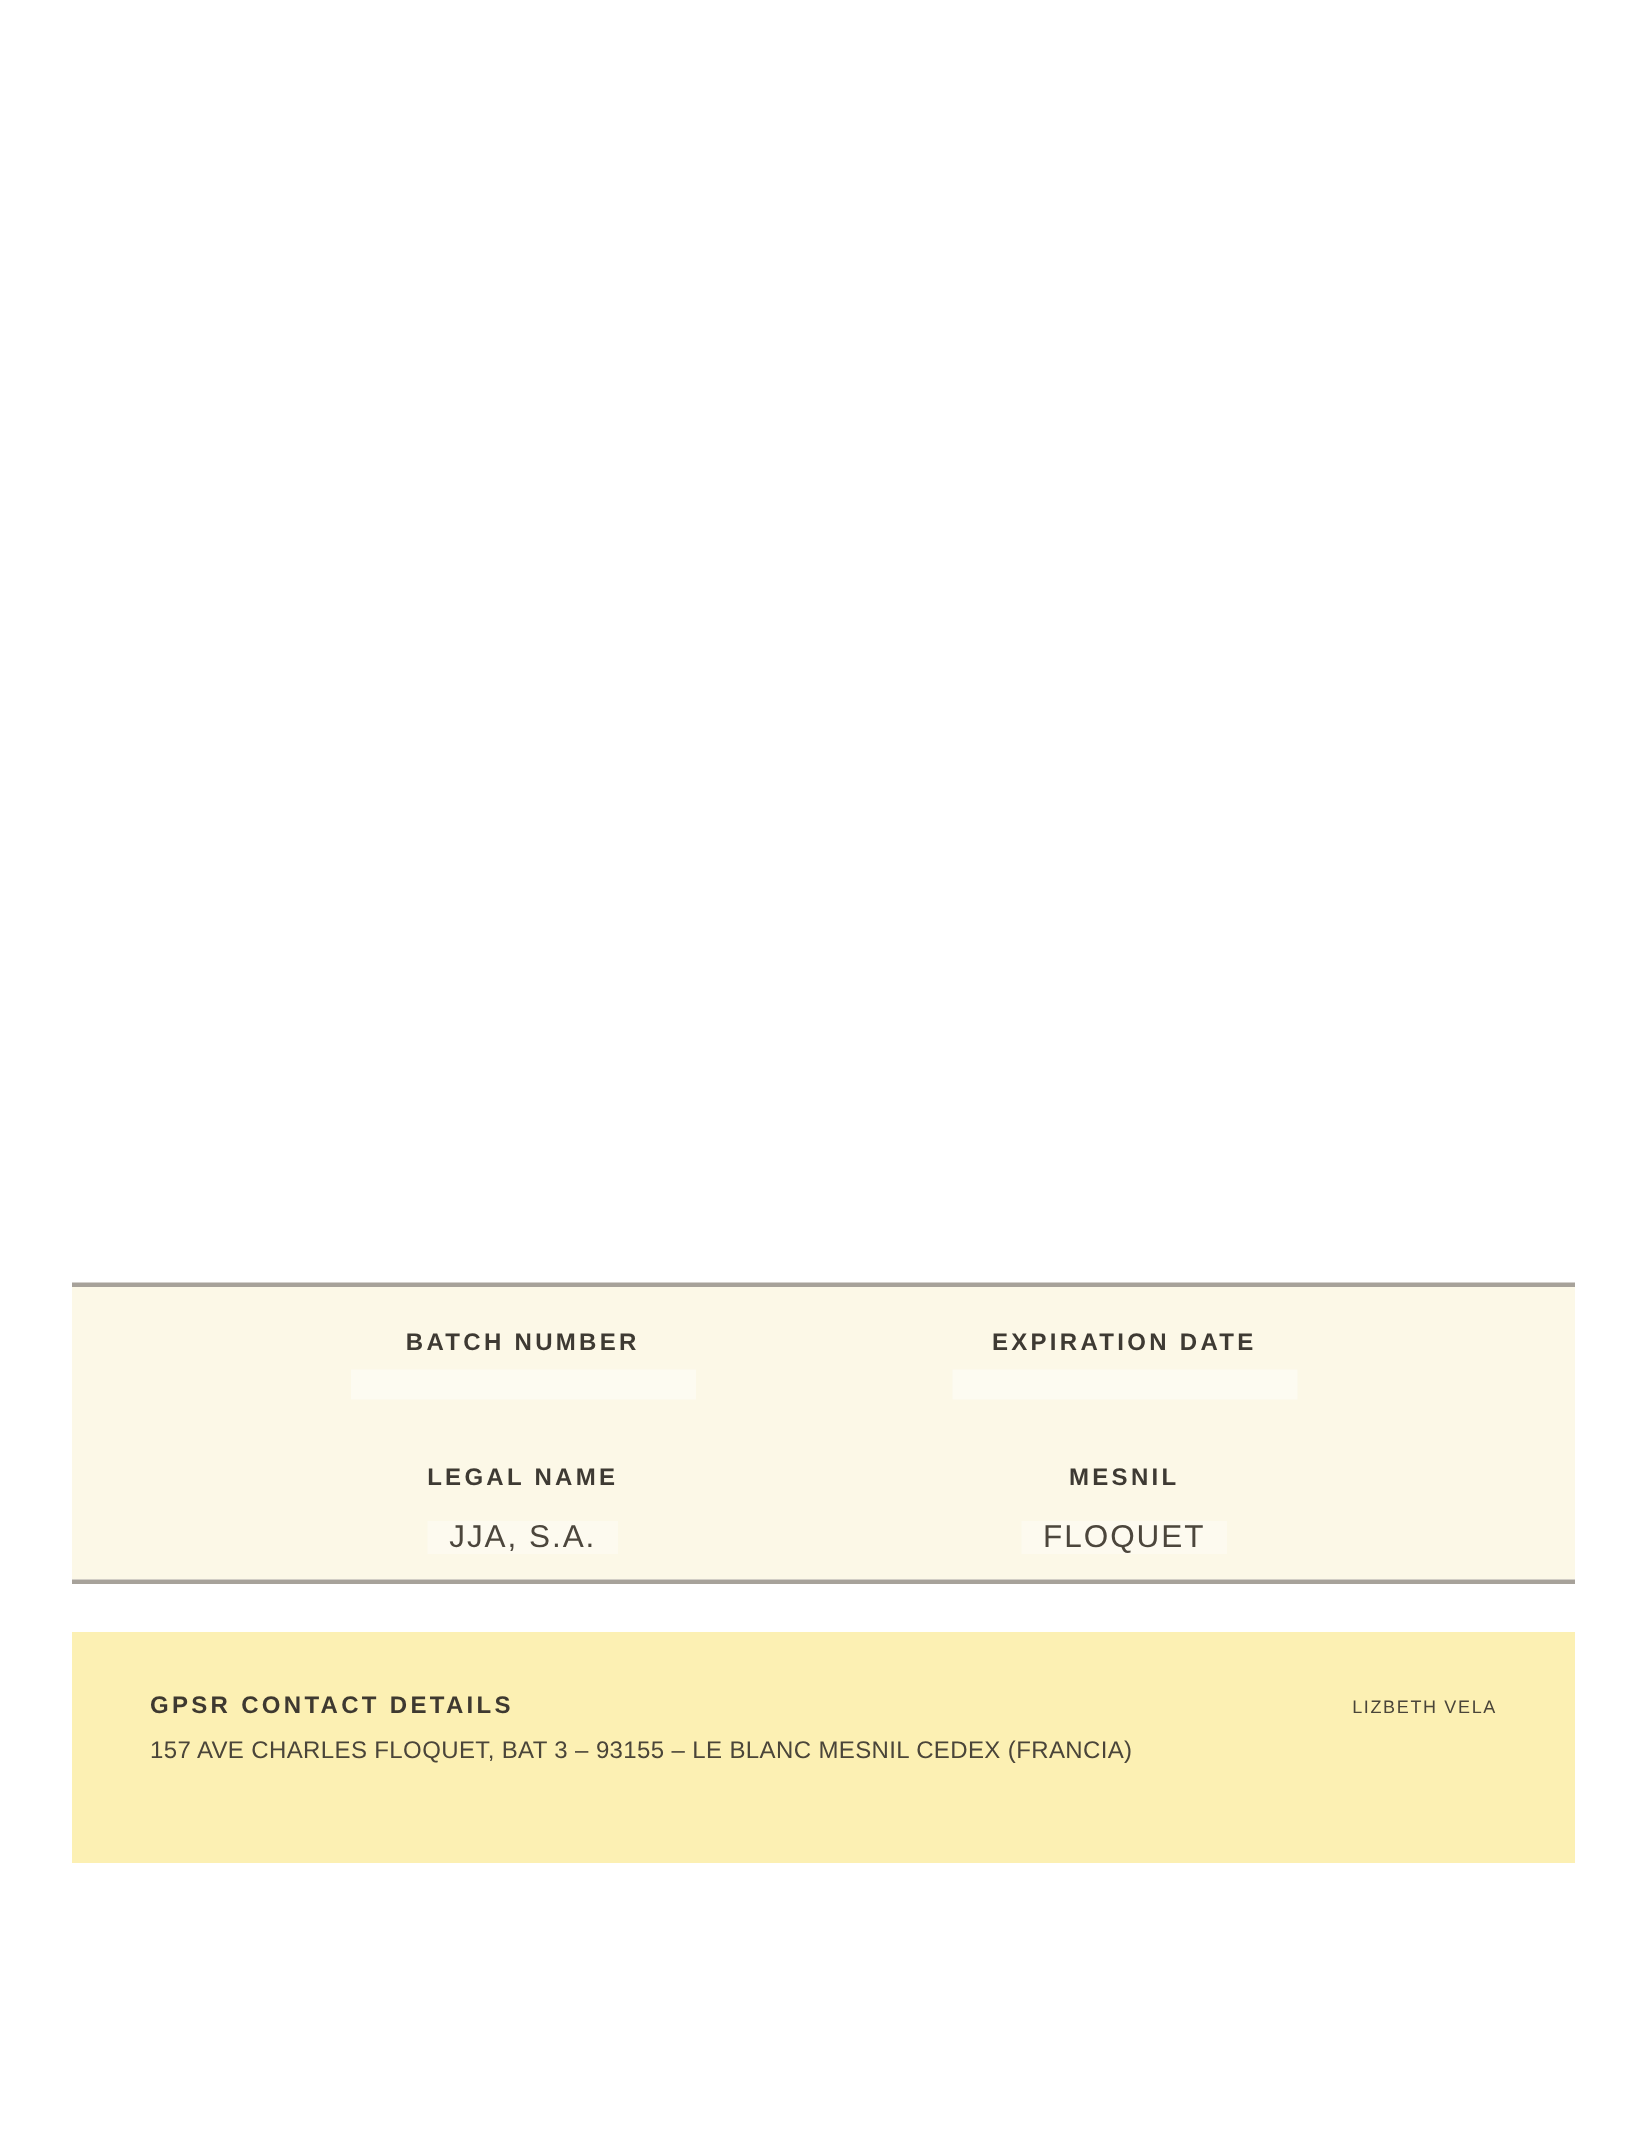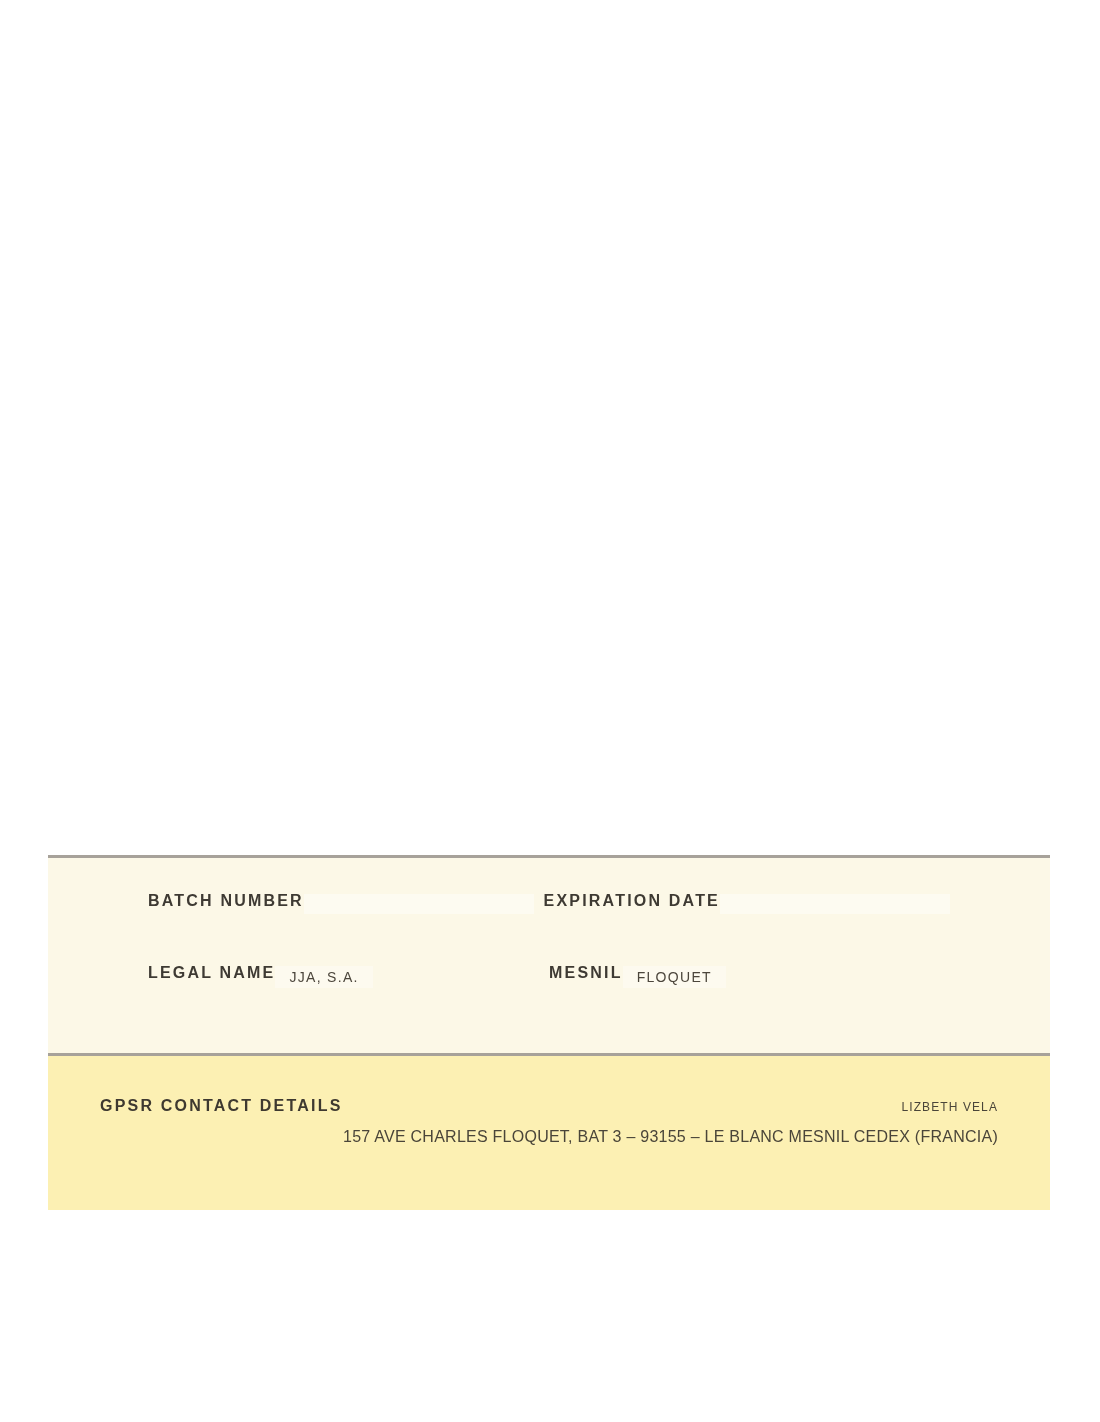--- a/index.html
+++ b/index.html
@@ -33,53 +33,54 @@
   }
   .field-grid {
     display: grid;
     grid-template-columns: 1fr 1fr;
   }
   .field-grid.row2 {
     margin-top: 43px;
   }
   .field-cell {
     display: flex;
-    flex-direction: row;
+    flex-direction: column;
     align-items: center;
   }
   .field-label {
     font-size: 16px;
     line-height: 19px;
     font-weight: bold;
     letter-spacing: 2.2px;
     color: #3e3a33;
     white-space: nowrap;
   }
   .field-placeholder {
     margin-top: 8px;
     width: 230px;
     height: 20px;
     background: rgba(255, 255, 255, 0.42);
   }
   .field-value {
-    margin-top: 9px;
-    font-size: 14px;
+    margin-top: 19px;
+    font-size: 21px;
     line-height: 18px;
     letter-spacing: 1.3px;
     color: #4c463c;
     background: rgba(255, 255, 255, 0.35);
     padding: 2px 14px;
     white-space: nowrap;
   }
   .contact-section {
     box-sizing: border-box;
     height: 154px;
     background: #fcf0b3;
     padding: 40px 52px 0 52px;
     color: #4a4539;
+    margin-top: 32px;
   }
   .contact-line1 {
     display: flex;
     justify-content: space-between;
     align-items: baseline;
   }
   .contact-title {
     font-size: 16px;
     line-height: 19px;
     font-weight: bold;
@@ -92,21 +93,21 @@
     line-height: 19px;
     letter-spacing: 1.1px;
     white-space: nowrap;
   }
   .contact-address,
   .contact-phone-email {
     margin-top: 10px;
     font-size: 16px;
     line-height: 19px;
     letter-spacing: 0.25px;
-    text-align: right;
+    text-align: left;
     white-space: nowrap;
   }
 </style>
 </head>
 <body>
 
 <div class="sheet">
 
   <div class="info-block">
 

